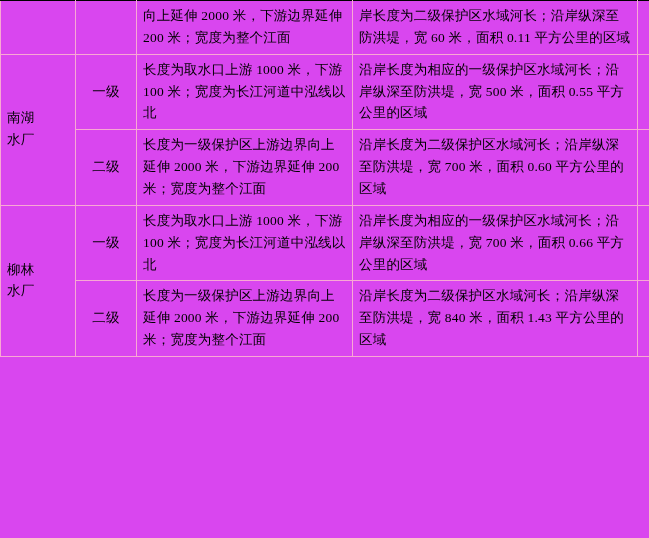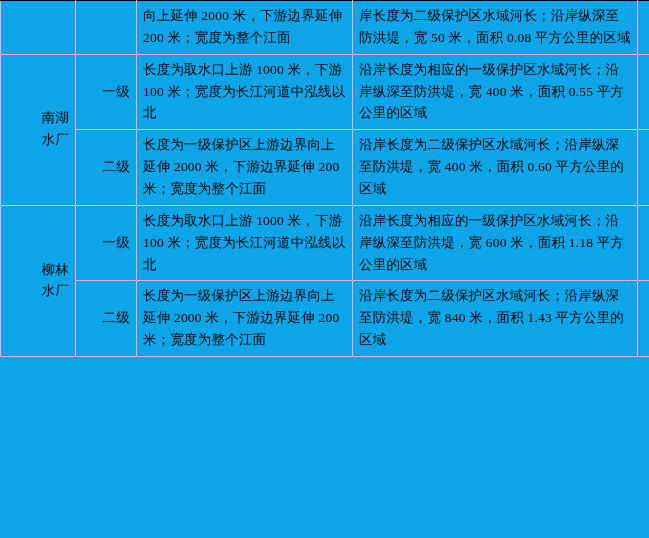--- a/index.html
+++ b/index.html
@@ -11,46 +11,46 @@
     width: 649px;
     height: 538px;
     font-family: "Liberation Serif", "DejaVu Serif", serif;
     color: #000000;
   }
   .sheet {
     width: 649px;
     height: 538px;
     position: relative;
     overflow: hidden;
-    background: #0ea5e9;
+    background: #d946ef;
   }
   table.doc-table {
     border-collapse: collapse;
     width: 648px;
     margin: 0;
     table-layout: fixed;
   }
   table.doc-table td {
     border: 1px solid #f9a8d4;
     vertical-align: middle;
     padding: 4px 6px 5px 6px;
     font-size: 13.5px;
     line-height: 1.62;
     letter-spacing: 0.2px;
     word-break: break-all;
   }
   td.col-plant {
     width: 62px;
-    text-align: right;
+    text-align: left;
     font-size: 14px;
     line-height: 1.55;
   }
   td.col-level {
     width: 48px;
-    text-align: right;
+    text-align: center;
     font-size: 13px;
   }
   td.col-land {
     width: 203px;
     text-align: left;
   }
   td.col-water {
     width: 272px;
     text-align: left;
   }
@@ -83,74 +83,74 @@
         <td class="col-plant">
           <span class="plant-name"></span>
         </td>
         <td class="col-level">
           <span class="cell-text"></span>
         </td>
         <td class="col-land">
           <span class="cell-text">向上延伸 2000 米，下游边界延伸 200 米；宽度为整个江面</span>
         </td>
         <td class="col-water">
-          <span class="cell-text">岸长度为二级保护区水域河长；沿岸纵深至防洪堤，宽 50 米，面积 0.08 平方公里的区域</span>
+          <span class="cell-text">岸长度为二级保护区水域河长；沿岸纵深至防洪堤，宽 60 米，面积 0.11 平方公里的区域</span>
         </td>
         <td class="col-note">
           <span class="cell-text"></span>
         </td>
       </tr>
 
       <tr>
         <td class="col-plant" rowspan="2">
           <span class="plant-name">南湖
 水厂</span>
         </td>
         <td class="col-level">
           <span class="cell-text">一级</span>
         </td>
         <td class="col-land">
           <span class="cell-text">长度为取水口上游 1000 米，下游 100 米；宽度为长江河道中泓线以北</span>
         </td>
         <td class="col-water">
-          <span class="cell-text">沿岸长度为相应的一级保护区水域河长；沿岸纵深至防洪堤，宽 400 米，面积 0.55 平方公里的区域</span>
+          <span class="cell-text">沿岸长度为相应的一级保护区水域河长；沿岸纵深至防洪堤，宽 500 米，面积 0.55 平方公里的区域</span>
         </td>
         <td class="col-note">
           <span class="cell-text">III</span>
         </td>
       </tr>
 
       <tr>
         <td class="col-level">
           <span class="cell-text">二级</span>
         </td>
         <td class="col-land">
           <span class="cell-text">长度为一级保护区上游边界向上延伸 2000 米，下游边界延伸 200 米；宽度为整个江面</span>
         </td>
         <td class="col-water">
-          <span class="cell-text">沿岸长度为二级保护区水域河长；沿岸纵深至防洪堤，宽 400 米，面积 0.60 平方公里的区域</span>
+          <span class="cell-text">沿岸长度为二级保护区水域河长；沿岸纵深至防洪堤，宽 700 米，面积 0.60 平方公里的区域</span>
         </td>
         <td class="col-note">
           <span class="cell-text">III</span>
         </td>
       </tr>
 
       <tr>
         <td class="col-plant" rowspan="2">
           <span class="plant-name">柳林
 水厂</span>
         </td>
         <td class="col-level">
           <span class="cell-text">一级</span>
         </td>
         <td class="col-land">
           <span class="cell-text">长度为取水口上游 1000 米，下游 100 米；宽度为长江河道中泓线以北</span>
         </td>
         <td class="col-water">
-          <span class="cell-text">沿岸长度为相应的一级保护区水域河长；沿岸纵深至防洪堤，宽 600 米，面积 1.18 平方公里的区域</span>
+          <span class="cell-text">沿岸长度为相应的一级保护区水域河长；沿岸纵深至防洪堤，宽 700 米，面积 0.66 平方公里的区域</span>
         </td>
         <td class="col-note">
           <span class="cell-text">III</span>
         </td>
       </tr>
 
       <tr>
         <td class="col-level">
           <span class="cell-text">二级</span>
         </td>

